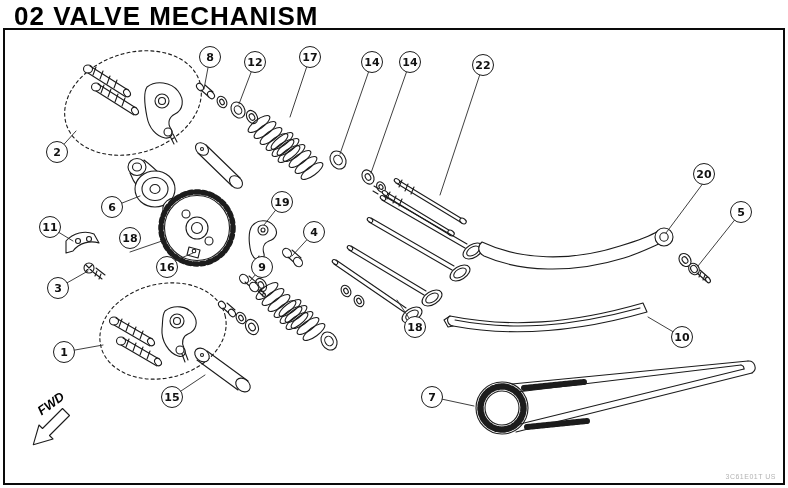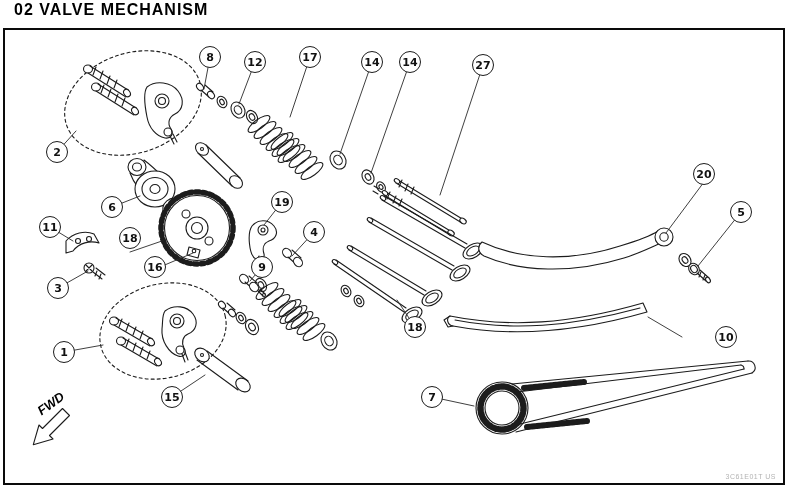--- a/index.html
+++ b/index.html
@@ -6,21 +6,21 @@
   .page {
     position:relative; width:788px; height:488px; background:#fff;
     font-family:"Liberation Sans", sans-serif; overflow:hidden; color:#000;
   }
   .frame {
     position:absolute; left:3px; top:28px; right:3px; bottom:3px;
     border:2px solid #0a0a0a;
   }
   .title {
     position:absolute; left:14px; top:1px;
-    font-size:16px; font-weight:900; letter-spacing:1px;
+    font-size:26px; font-weight:900; letter-spacing:1px;
     font-family:"Liberation Sans", sans-serif;
   }
   .art { position:absolute; left:0; top:0; }
   .balloon {
     position:absolute; width:22px; height:22px; box-sizing:border-box;
     border:1.4px solid #1c1c1c; border-radius:50%; background:#fff;
     display:flex; align-items:center; justify-content:center;
     font-size:11px; font-weight:600; color:#111;
     font-family:"DejaVu Sans", sans-serif;
   }
@@ -333,31 +333,31 @@
   <div class="balloons">
       <div class="balloon" style="left: 53px; top: 341px;">1</div>
       <div class="balloon" style="left: 46px; top: 141px;">2</div>
       <div class="balloon" style="left: 47px; top: 277px;">3</div>
       <div class="balloon" style="left: 303px; top: 221px;">4</div>
       <div class="balloon" style="left: 730px; top: 201px;">5</div>
       <div class="balloon" style="left: 101px; top: 196px;">6</div>
       <div class="balloon" style="left: 421px; top: 386px;">7</div>
       <div class="balloon" style="left: 199px; top: 46px;">8</div>
       <div class="balloon" style="left: 251px; top: 256px;">9</div>
-      <div class="balloon" style="left: 671px; top: 326px; margin-left: 44px;">10</div>
+      <div class="balloon" style="left: 671px; top: 326px;">10</div>
       <div class="balloon" style="left: 39px; top: 216px;">11</div>
       <div class="balloon" style="left: 244px; top: 51px;">12</div>
       <div class="balloon" style="left: 399px; top: 51px;">14</div>
       <div class="balloon" style="left: 361px; top: 51px; text-align: center;">14</div>
       <div class="balloon" style="left: 161px; top: 386px; text-align: center;">15</div>
-      <div class="balloon" style="left: 144px; top: 256px;">16</div>
+      <div class="balloon" style="left: 156px; top: 256px;">16</div>
       <div class="balloon" style="left: 299px; top: 46px;">17</div>
       <div class="balloon" style="left: 119px; top: 227px;">18</div>
       <div class="balloon" style="left: 271px; top: 191px;">19</div>
       <div class="balloon" style="left: 693px; top: 163px;">20</div>
       <div class="balloon" style="left: 404px; top: 316px;">18</div>
-      <div class="balloon" style="left: 472px; top: 54px;">27</div>
+      <div class="balloon" style="left: 472px; top: 54px;">22</div>
     </div>
 
   <div class="fwd-label">FWD</div>
   <div class="doc-code">3C61E01T US</div>
 
 </div>
 
 </body></html>

